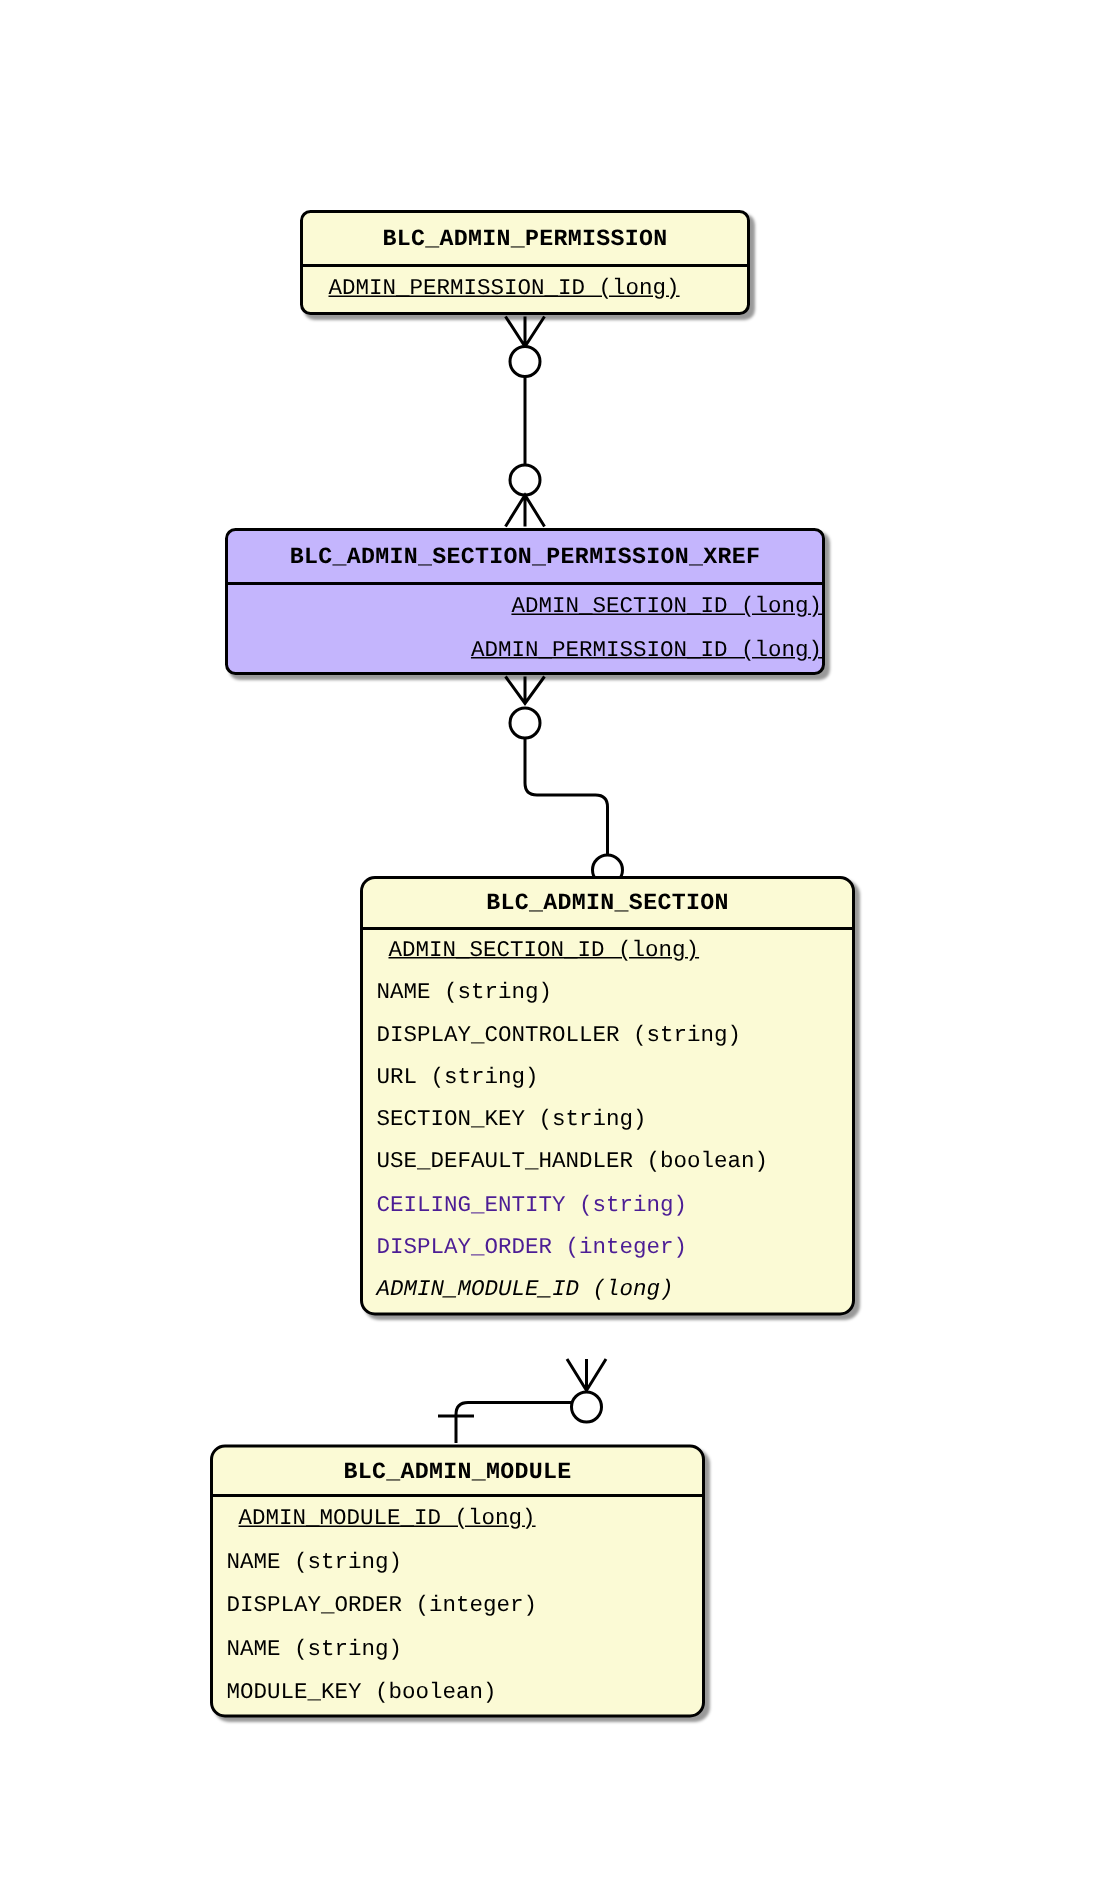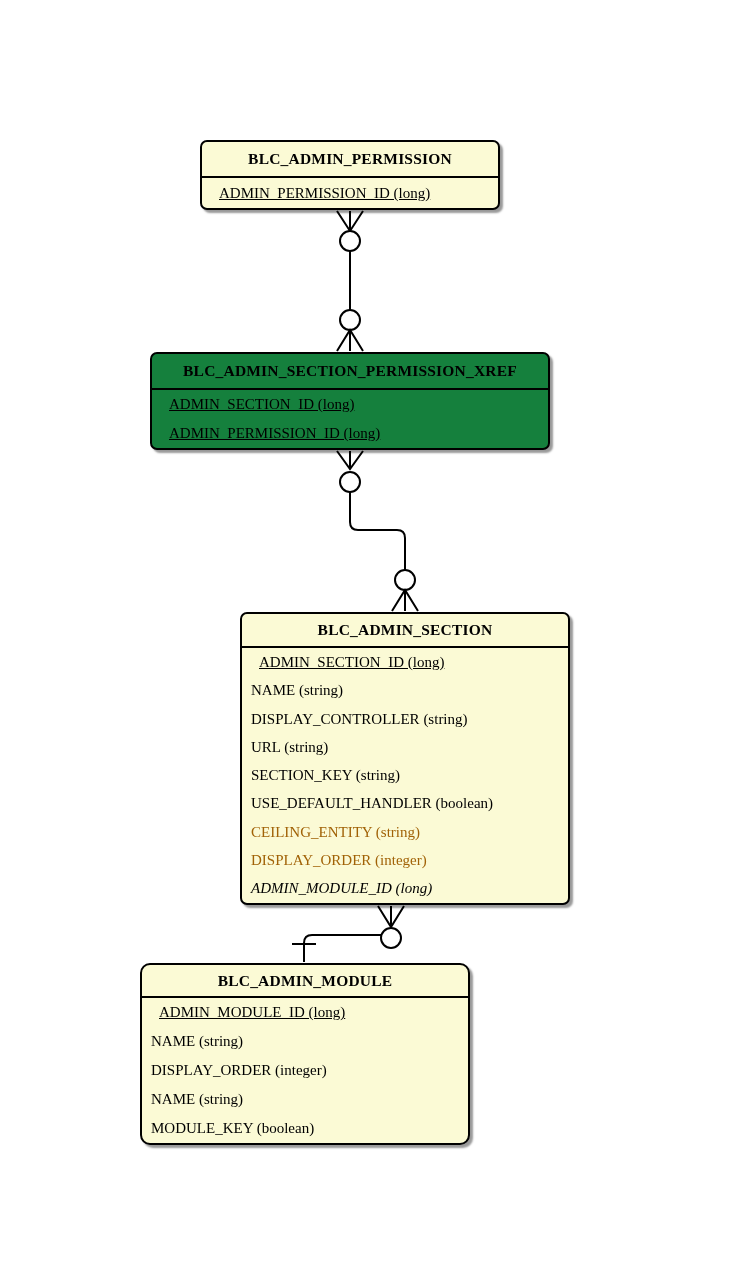--- a/index.html
+++ b/index.html
@@ -1,39 +1,39 @@
 <!DOCTYPE html>
 <html><head>
 <meta charset="utf-8">
 <style>
   html,body { margin:0; padding:0; background:#ffffff; }
   .canvas {
     position:relative; width:598px; height:1265px; background:#ffffff;
-    font-family:Liberation Serif, serif; color:#000;
+    font-family:Liberation Mono, monospace; color:#000;
   }
   svg.links { position:absolute; left:0; top:0; z-index:1; }
   .entity {
     position:absolute; z-index:2; box-sizing:border-box;
     border:2px solid #000; border-radius:7px;
     background:#fbfad5;
     box-shadow:3px 3px 2px rgba(0,0,0,0.40);
     overflow:hidden;
   }
-  .entity.gray { background:#15803d; }
+  .entity.gray { background:#c4b5fd;text-align:right; }
   .entity-title {
     display:flex; align-items:center; justify-content:center;
     font-weight:bold; font-size:15.5px; letter-spacing:0.2px;
     border-bottom:2px solid #000;
   }
   .field {
     font-size:15px; padding-left:9px; white-space:nowrap;
   }
   .pk  { text-decoration:underline;padding-left:17px; }
   .fk  { font-style:italic; }
-  .red { color:#a16207; }
+  .red { color:#4c1d95; }
   .e1 .entity-title{height:34px} .e1 .field{height:30px;   line-height:30px}
   .e2 .entity-title{height:34px} .e2 .field{height:29px;   line-height:29px}
   .e3 .entity-title{height:32px} .e3 .field{height:28.3px; line-height:28.3px}
   .e4 .entity-title{height:31px} .e4 .field{height:29px;   line-height:29px}
 </style>
 </head>
 <body>
 
 <div class="canvas">
 
@@ -71,21 +71,21 @@
   </div>
 
   <div class="entity gray e2" style="left:150px; top:352px; width:400px;">
     <div class="entity-title">BLC_ADMIN_SECTION_PERMISSION_XREF</div>
     <div class="entity-body">
       <div class="field pk">ADMIN_SECTION_ID (long)</div>
       <div class="field pk">ADMIN_PERMISSION_ID (long)</div>
     </div>
   </div>
 
-  <div class="entity e3" style="left:240px; top:612px; width:330px;">
+  <div class="entity e3" style="left:240px; top:584px; width:330px;border-radius:10px;">
     <div class="entity-title">BLC_ADMIN_SECTION</div>
     <div class="entity-body">
       <div class="field pk">ADMIN_SECTION_ID (long)</div>
       <div class="field">NAME (string)</div>
       <div class="field">DISPLAY_CONTROLLER (string)</div>
       <div class="field">URL (string)</div>
       <div class="field">SECTION_KEY (string)</div>
       <div class="field">USE_DEFAULT_HANDLER (boolean)</div>
       <div class="field red">CEILING_ENTITY (string)</div>
       <div class="field red">DISPLAY_ORDER (integer)</div>

